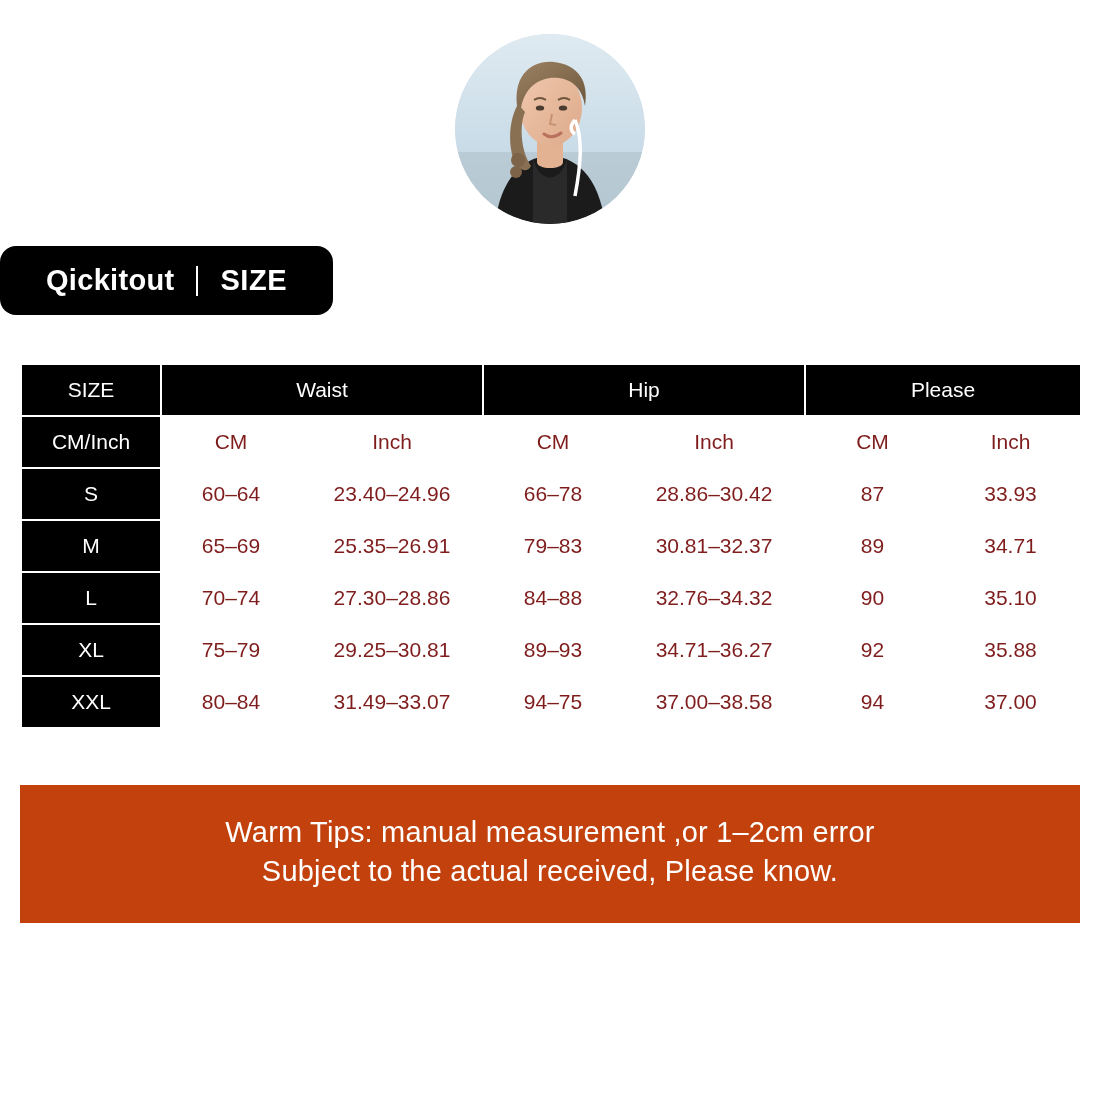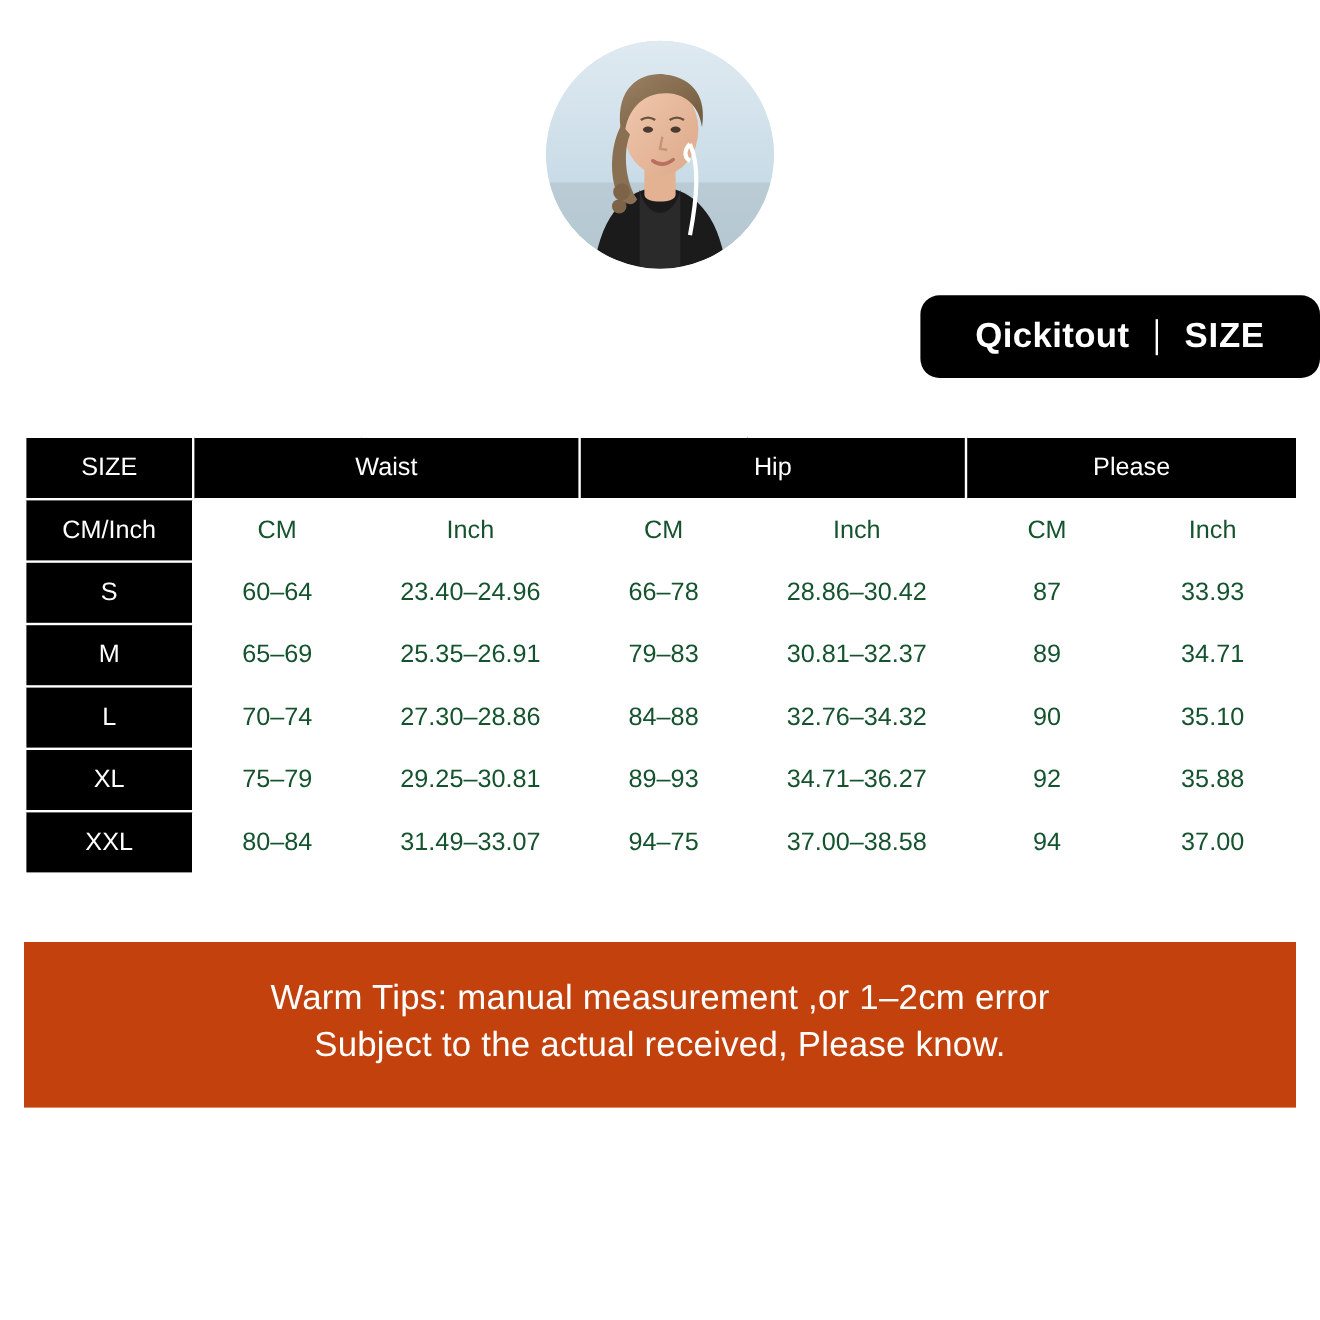--- a/index.html
+++ b/index.html
@@ -59,21 +59,21 @@
   .measure-row {
     display: flex;
     gap: 34px;
     font-size: 17px;
     white-space: nowrap;
   }
 
   
   .brand-wrap {
     display: flex;
-    justify-content: flex-end;
+    justify-content: flex-start;
     margin-top: 22px;
   }
   .brand-pill {
     background: #000;
     color: #fff;
     border-radius: 16px;
     padding: 18px 46px;
     display: flex;
     align-items: center;
     gap: 22px;
@@ -95,21 +95,21 @@
   }
   table.size-table {
     border-collapse: collapse;
     width: 1060px;
     table-layout: fixed;
   }
   table.size-table td, table.size-table th {
     border: 2px solid #ffffff;
     text-align: center;
     font-size: 21px;
-    color: #14532d;
+    color: #7f1d1d;
     background: #fff;
     height: 52px;
     font-weight: normal;
   }
   
   .hdr-cell {
     background: #000 !important;
     color: #fff !important;
     font-weight: bold;
     font-size: 27px;

